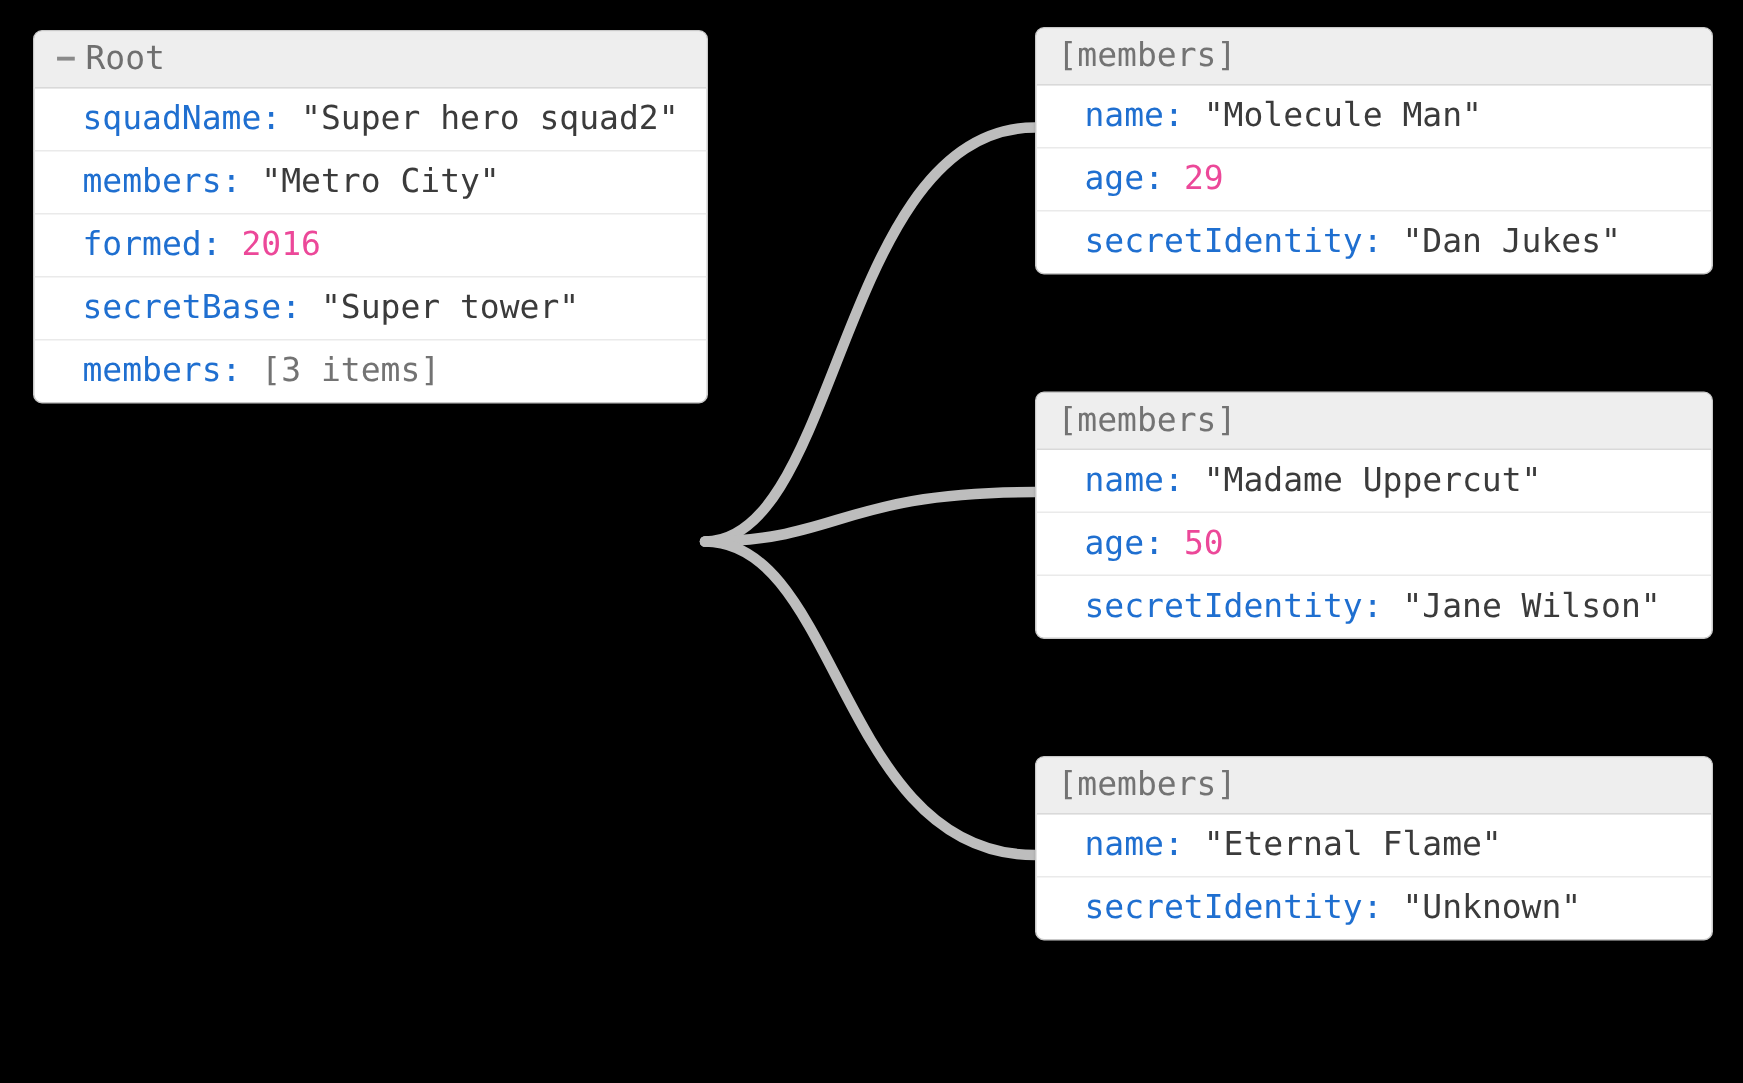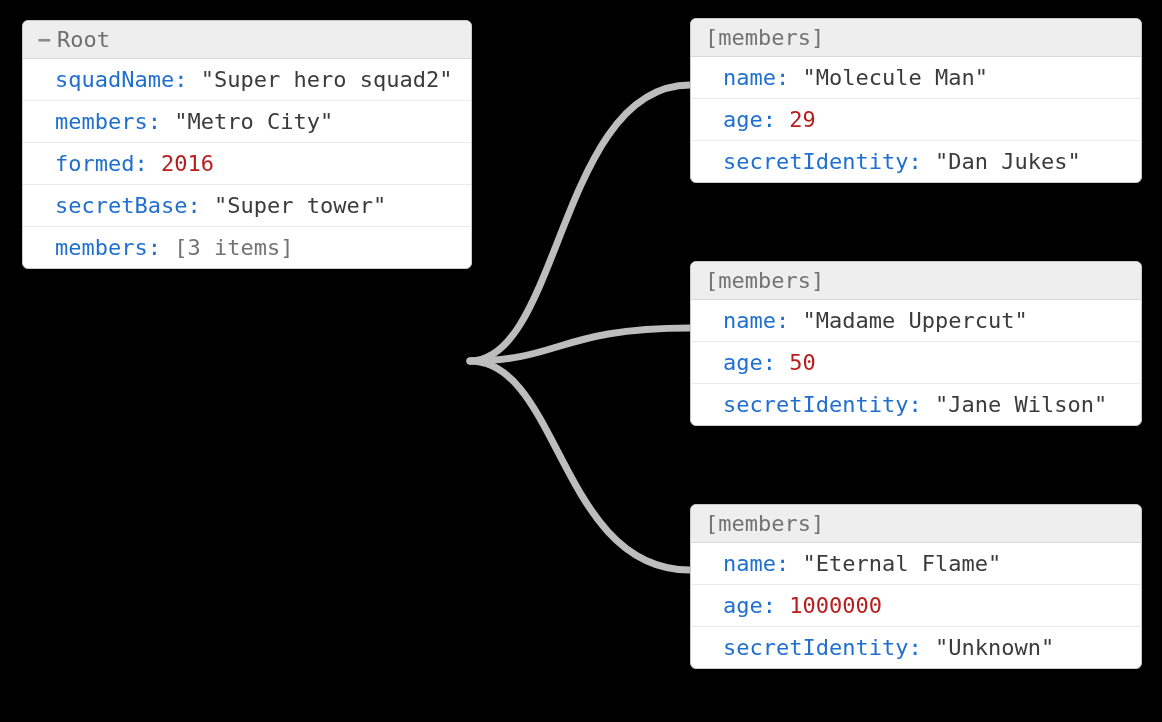--- a/index.html
+++ b/index.html
@@ -25,21 +25,21 @@
   .node .row{
     padding:8px 14px;
     border-bottom:1px solid #eaeaea;
     white-space:nowrap;
     color:#3b3b3b;
   }
   .node .row:last-child{border-bottom:none;}
   .k{color:#1f6fd0;margin-left:18px;}
   .colon{color:#1f6fd0;}
   .str{color:#3b3b3b;}
-  .num{color:#b91c1c;}
+  .num{color:#ec4899;}
   .bool{color:#3a8a2e;}
   .meta{color:#737373;}
   .toggle{color:#8a8a8a;font-weight:600;width:14px;display:inline-block;text-align:center;}
 </style>
 </head>
 <body>
 <div class="canvas">
 
 <svg class="links">
   <path d="M470 361 C560 361 560 85  690 85" stroke="#bdbdbd" stroke-width="7" fill="none" stroke-linecap="round"></path>
@@ -112,22 +112,18 @@
 
 <div class="node" style="left:690px;top:504px;width:450px;">
   <div class="hdr">
     <span class="meta">[members]</span>
   </div>
   <div class="row">
     <span class="k">name</span><span class="colon">:</span>
     <span class="str">"Eternal Flame"</span>
   </div>
   <div class="row">
-    <span class="k">age</span><span class="colon">:</span>
-    <span class="num">1000000</span>
-  </div>
-  <div class="row">
     <span class="k">secretIdentity</span><span class="colon">:</span>
     <span class="str">"Unknown"</span>
   </div>
 </div>
 
 </div>
 
 </body></html>

